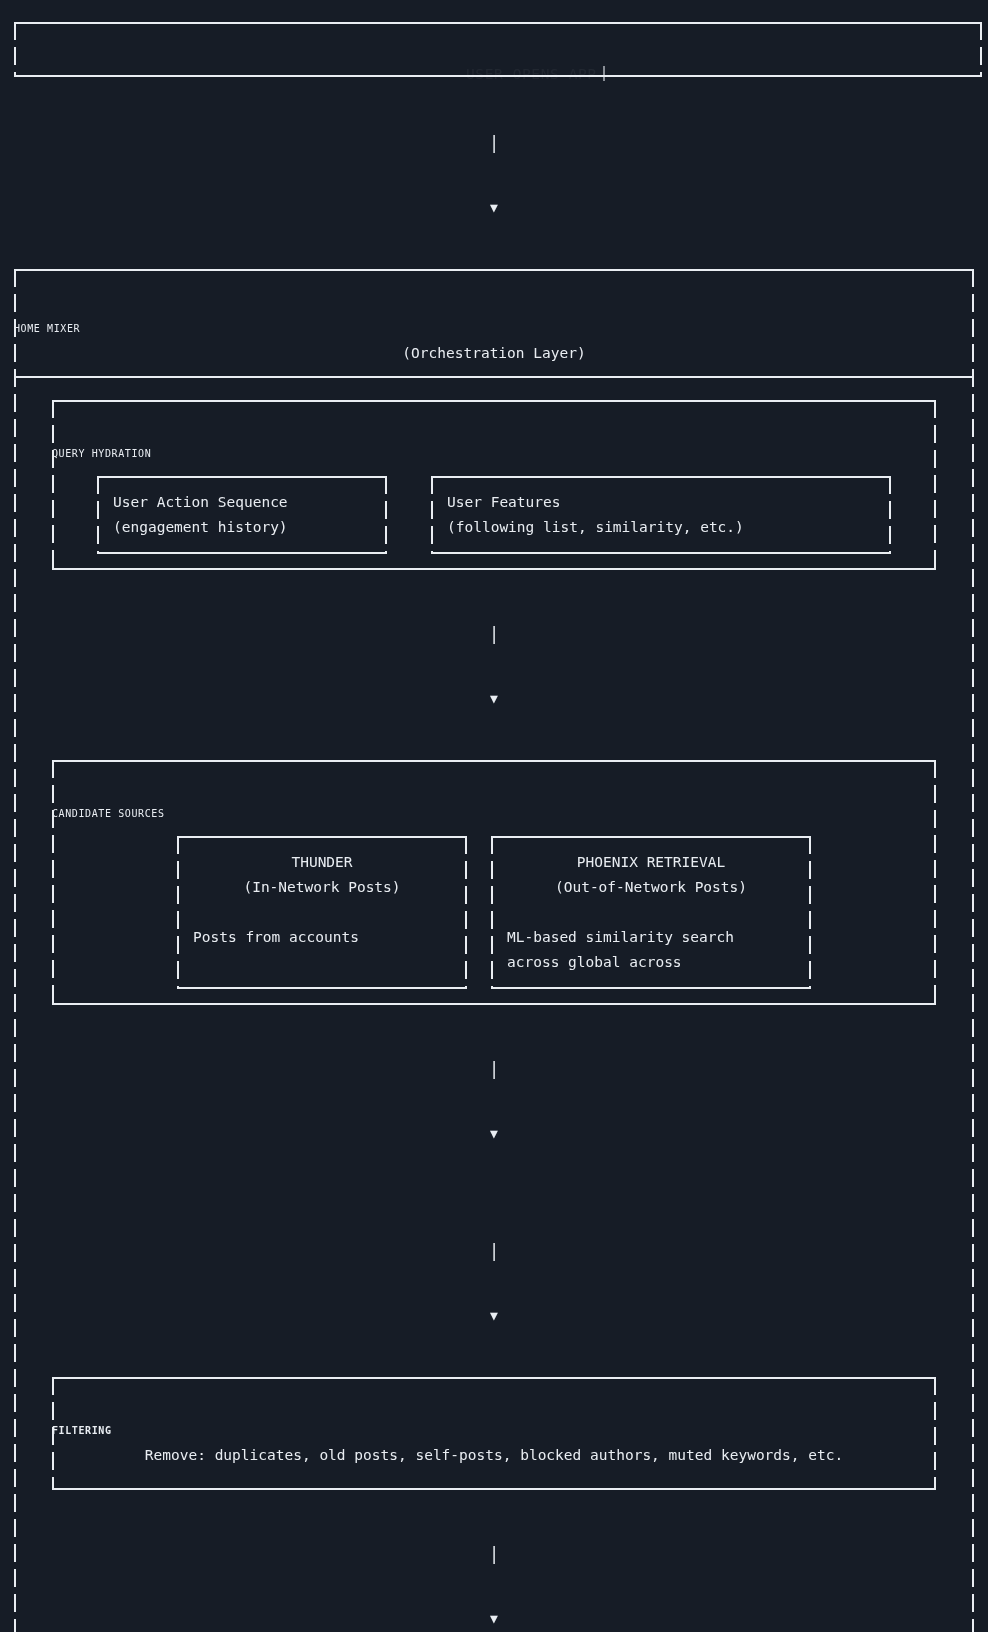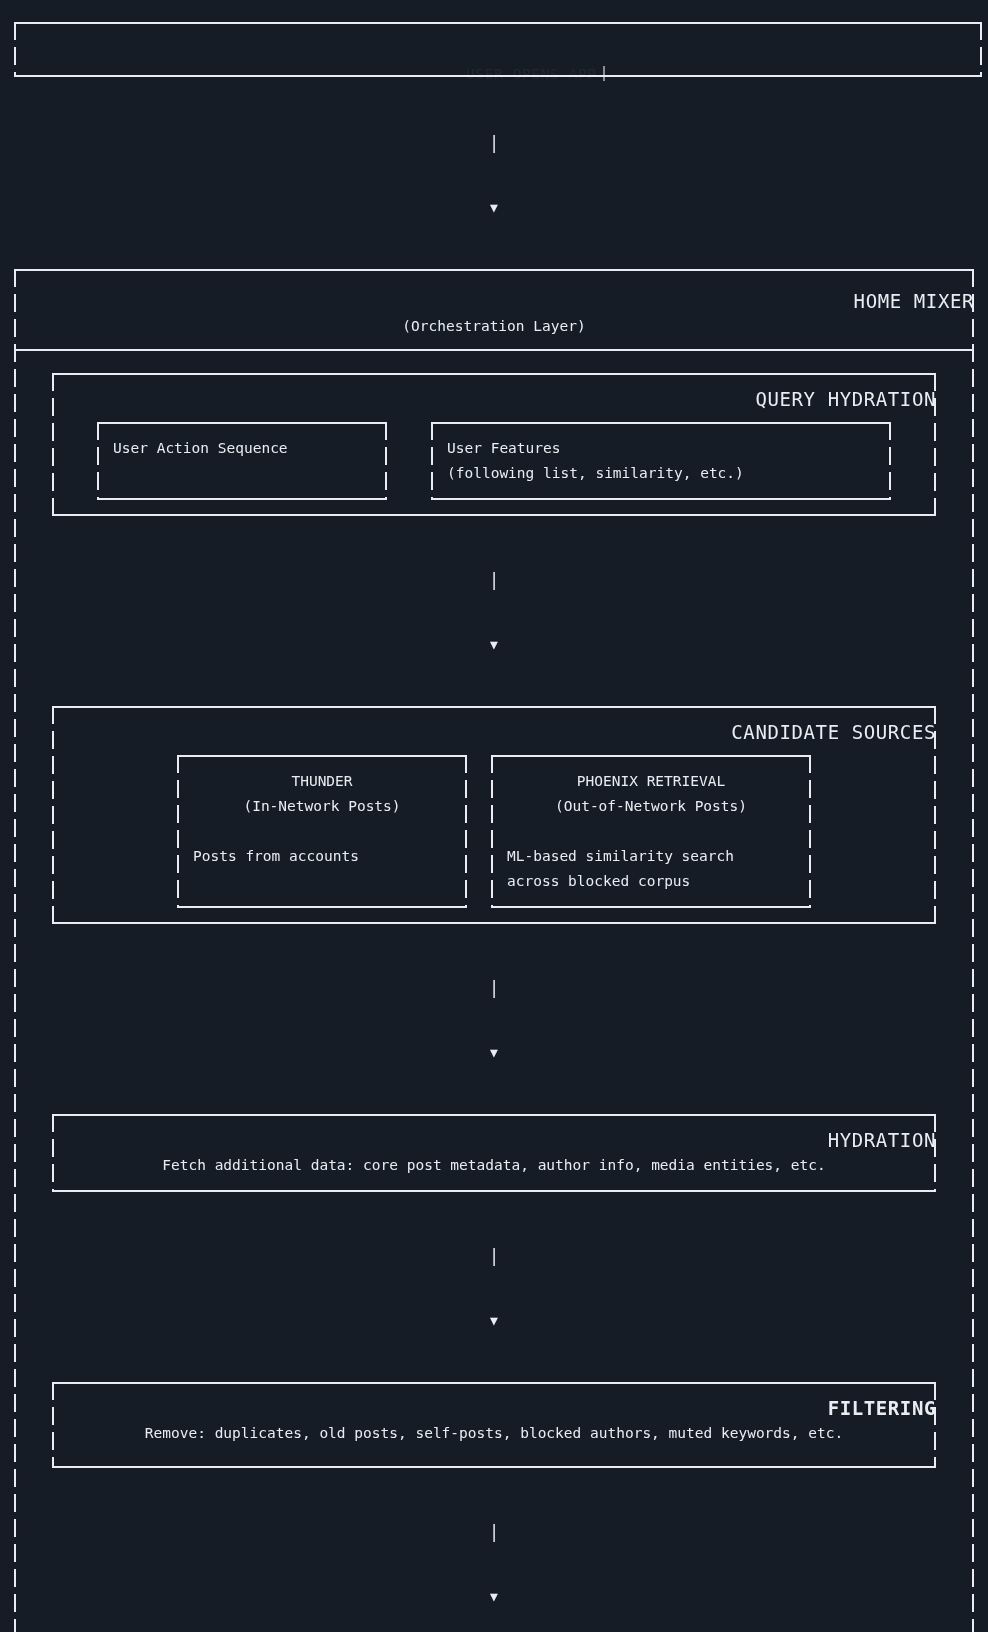--- a/index.html
+++ b/index.html
@@ -49,25 +49,26 @@
     background-size: 2px 25px;
     background-repeat: repeat-y;
   }
   .abox::before { left: 0; }
   .abox::after  { right: 0; }
 
   
   .abox.no-bottom { border-bottom: none; }
 
   .abox-title {
-    text-align: right;
-    font-size: 19px;
+    text-align: left;
+    font-size: 10px;
     line-height: 25px;
     letter-spacing: 0.6px;
     white-space: pre;
+    margin-top: 27px;
   }
   .abox-sub {
     text-align: center;
     font-size: 14.5px;
     line-height: 25px;
     white-space: pre;
   }
   .abox-line {
     text-align: center;
     font-size: 14.5px;
@@ -180,20 +181,21 @@
       <div style="height: 10px;"></div>
       <div class="inner-rule"></div>
       <div style="height: 22px;"></div>
 
       <div class="stage-stack">
         <div class="abox">
           <div class="abox-title" style="padding-top: 12px;">QUERY HYDRATION</div>
           <div class="two-col" style="padding-top: 10px;">
             <div class="abox" style="width: 290px;">
               <div class="cell-text" style="padding-top: 12px;">User Action Sequence</div>
+              <div class="cell-text" style="padding-bottom: 12px;">(engagement history)</div>
             </div>
             <div class="abox" style="width: 460px;">
               <div class="cell-text" style="padding-top: 12px;">User Features</div>
               <div class="cell-text" style="padding-bottom: 12px;">(following list, similarity, etc.)</div>
             </div>
           </div>
         </div>
       </div>
 
       <div class="connector" style="padding-top: 8px;">
@@ -209,37 +211,31 @@
               <div class="cell-text center" style="padding-top: 12px;">THUNDER</div>
               <div class="cell-text center">(In-Network Posts)</div>
               <div class="spacer-line">&nbsp;</div>
               <div class="cell-text">Posts from accounts</div>
             </div>
             <div class="abox" style="width: 320px;">
               <div class="cell-text center" style="padding-top: 12px;">PHOENIX RETRIEVAL</div>
               <div class="cell-text center">(Out-of-Network Posts)</div>
               <div class="spacer-line">&nbsp;</div>
               <div class="cell-text">ML-based similarity search</div>
-              <div class="cell-text" style="padding-bottom: 12px;">across blocked corpus</div>
+              <div class="cell-text" style="padding-bottom: 12px;">across global across</div>
             </div>
           </div>
         </div>
       </div>
 
       <div class="connector" style="padding-top: 8px;">
         <span class="bar">|</span>
         <span class="arrow">▼</span>
       </div>
 
-      <div class="stage-stack" style="padding-top: 8px;">
-        <div class="abox">
-          <div class="abox-title" style="padding-top: 12px;">HYDRATION</div>
-          <div class="abox-line" style="padding-bottom: 12px;">Fetch additional data: core post metadata, author info, media entities, etc.</div>
-        </div>
-      </div>
 
       <div class="connector" style="padding-top: 8px;">
         <span class="bar">|</span>
         <span class="arrow">▼</span>
       </div>
 
       <div class="stage-stack" style="padding-top: 8px;">
         <div class="abox">
           <div class="abox-title" style="padding-top: 12px; font-weight: bold;">FILTERING</div>
           <div class="abox-line" style="padding-bottom: 20px;">Remove: duplicates, old posts, self-posts, blocked authors, muted keywords, etc.</div>

